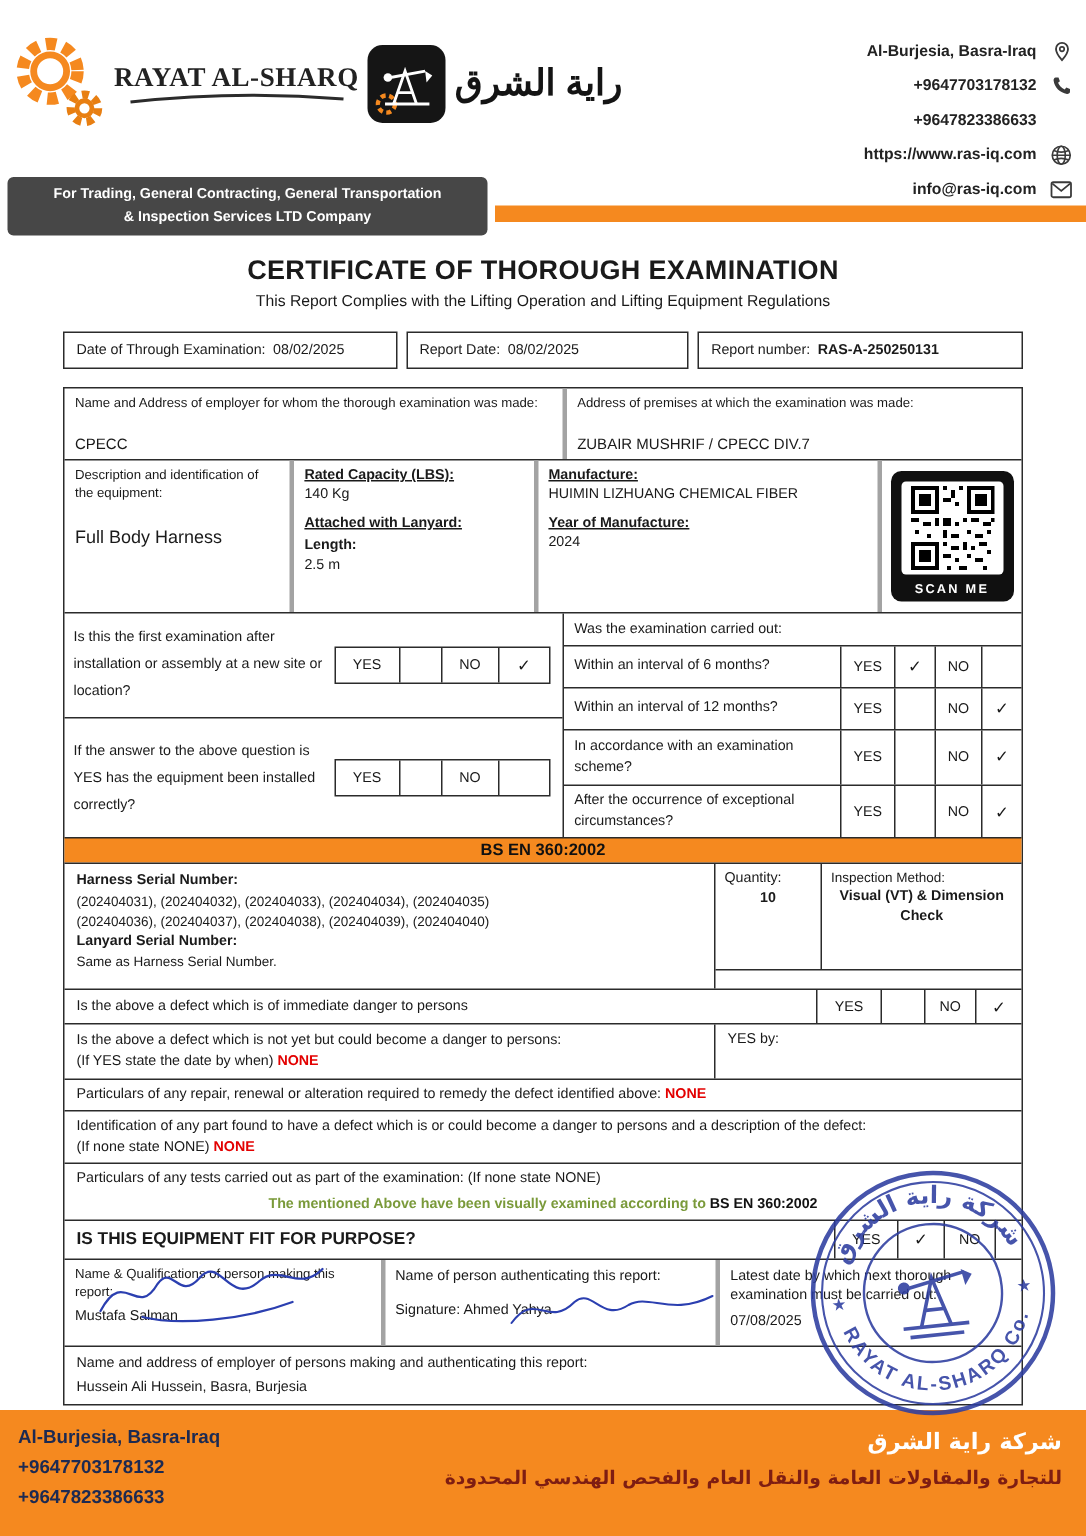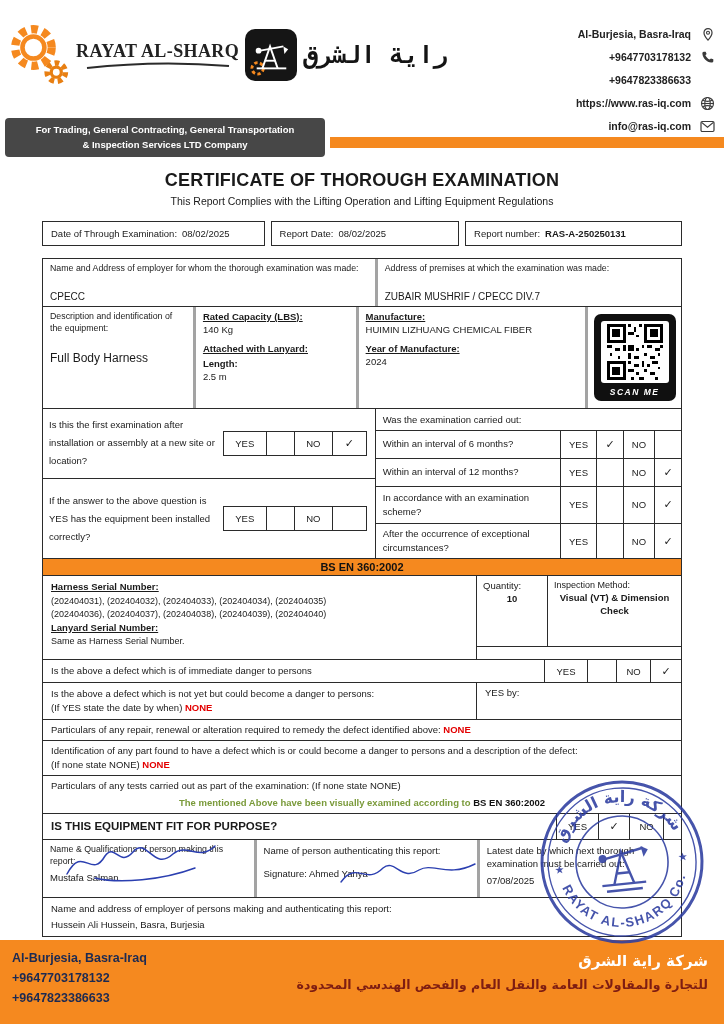--- a/index.html
+++ b/index.html
@@ -6,21 +6,21 @@
   html,body { background:#fff; }
   body { width:724px; height:1024px; font-family:"Liberation Sans","DejaVu Sans",sans-serif; color:#1a1a1a; }
   .page { position:relative; width:724px; height:1024px; background:#fff; overflow:hidden; }
 
   
   .header { position:relative; height:168px; }
   .logo-row { position:absolute; left:6px; top:16px; display:flex; align-items:center; gap:6px; }
   .logo-en-wrap { display:flex; flex-direction:column; align-items:center; }
   .logo-en { font-family:"Liberation Serif","DejaVu Serif",serif; font-weight:bold; font-size:18px; color:#222; letter-spacing:.4px; white-space:nowrap; }
   .logo-badge { width:52px; height:52px; background:#151515; border-radius:10px; display:flex; align-items:center; justify-content:center; flex:0 0 auto; }
-  .logo-ar { font-family:Liberation Mono, monospace; font-weight:bold; font-size:24px; color:#141414; white-space:nowrap; }
+  .logo-ar { font-family:Liberation Sans, sans-serif; font-weight:bold; font-size:24px; color:#141414; white-space:nowrap; }
   .tagline-bar { position:absolute; left:5px; top:118px; width:320px; background:#474747; color:#fff; font-size:9.5px; font-weight:bold; text-align:center; padding:5px 4px; border-radius:4px; line-height:1.55; }
   .orange-stripe { position:absolute; left:330px; top:137px; right:0; height:11px; background:#f5891f; }
   .contacts { position:absolute; right:8px; top:26px; display:flex; flex-direction:column; gap:7px; align-items:flex-end; }
   .contact-row { display:flex; align-items:center; gap:8px; font-size:10.5px; font-weight:bold; color:#222; }
   .contact-icon { width:17px; height:16px; display:flex; align-items:center; justify-content:center; }
 
   
   .title-block { text-align:center; margin-top:2px; }
   .doc-title { font-size:18px; font-weight:bold; letter-spacing:.2px; }
   .doc-subtitle { font-size:10.5px; margin-top:4px; }
@@ -39,21 +39,21 @@
   .td:first-child { border-left:none; }
   .lbl { font-size:8.8px; line-height:1.35; }
   .lbl-m { font-size:9.5px; line-height:1.4; }
   .val { font-size:10px; margin-top:16px; }
   .lbl-bu { font-weight:bold; text-decoration:underline; font-size:9.5px; }
 
   .row-parties { min-height:44px; }
   .parties-l { width:52%; } .parties-r { width:48%; }
 
   .row-equip { min-height:102px; }
-  .equip-c1 { width:23.5%; } .equip-c2 { width:25.5%; } .equip-c3 { width:36%; } .equip-c4 { width:15%; padding:4px;font-style:italic; }
+  .equip-c1 { width:23.5%; } .equip-c2 { width:25.5%; } .equip-c3 { width:36%; } .equip-c4 { width:15%; padding:4px; }
   .equip-name { font-size:12px; margin-top:16px; }
   .equip-line { font-size:9.5px; margin-top:2px; }
   .sp8 { height:8px; } .sp4 { height:4px; }
   .qr-badge { width:82px; margin:3px auto 0 auto; background:#101010; border-radius:7px; padding:7px 7px 4px 7px; }
   .qr-white { background:#fff; border-radius:3px; padding:3px; display:flex; justify-content:center; }
   .qr-label { color:#fff; font-size:8.5px; font-weight:bold; text-align:center; letter-spacing:1.5px; margin-top:4px; }
 
   .row-questions { min-height:148px;justify-content:center; }
   .q-left { width:52%; display:flex; flex-direction:column; }
   .q-sub { display:flex; align-items:center; padding:4px 6px; }
@@ -71,21 +71,21 @@
   .qr-row-text { flex:1; padding:3px 7px; font-size:9.5px; display:flex; align-items:center; line-height:1.5; }
   .c-cell { border-left:1px solid #2b2b2b; display:flex; align-items:center; justify-content:center; font-size:9.5px; }
   .cw-yes { width:36px; } .cw-c { width:27px; } .cw-no { width:31px; }
   .qr-r1 { min-height:28px; } .qr-r2 { min-height:28px; } .qr-r3 { min-height:37px; } .qr-r4 { flex:1; min-height:33px; }
   .check { font-size:11px; }
 
   .banner { background:#f5891f; border-top:1px solid #2b2b2b; text-align:center; font-weight:bold; font-size:11px; color:#111; padding:2px 0; }
 
   .row-serials { min-height:84px; }
   .serial-left { flex:1; padding:4px 8px; }
-  .serial-b { font-weight:bold; font-size:9.5px; line-height:1.5;text-decoration:underline; }
+  .serial-b { font-weight:bold; font-size:9.5px; line-height:1.5; }
   .serial-line { font-size:9px; line-height:1.45; }
   .serial-right { width:205px; border-left:1px solid #2b2b2b; display:flex; flex-direction:column; }
   .serial-right-top { flex:1; display:flex; border-bottom:1px solid #2b2b2b; }
   .qty-cell { width:70px; padding:4px 6px; font-size:9.5px; }
   .method-cell { flex:1; border-left:1px solid #2b2b2b; padding:4px 6px; font-size:9px; }
   .serial-right-bottom { height:12px; }
   .bold-s { font-weight:bold; font-size:9.5px; margin-top:2px; line-height:1.35;text-align:center; }
 
   .def-row { display:flex; border-top:1px solid #2b2b2b; align-items:stretch; }
   .def-text { flex:1; padding:4px 8px; font-size:9.5px; line-height:1.45; }

